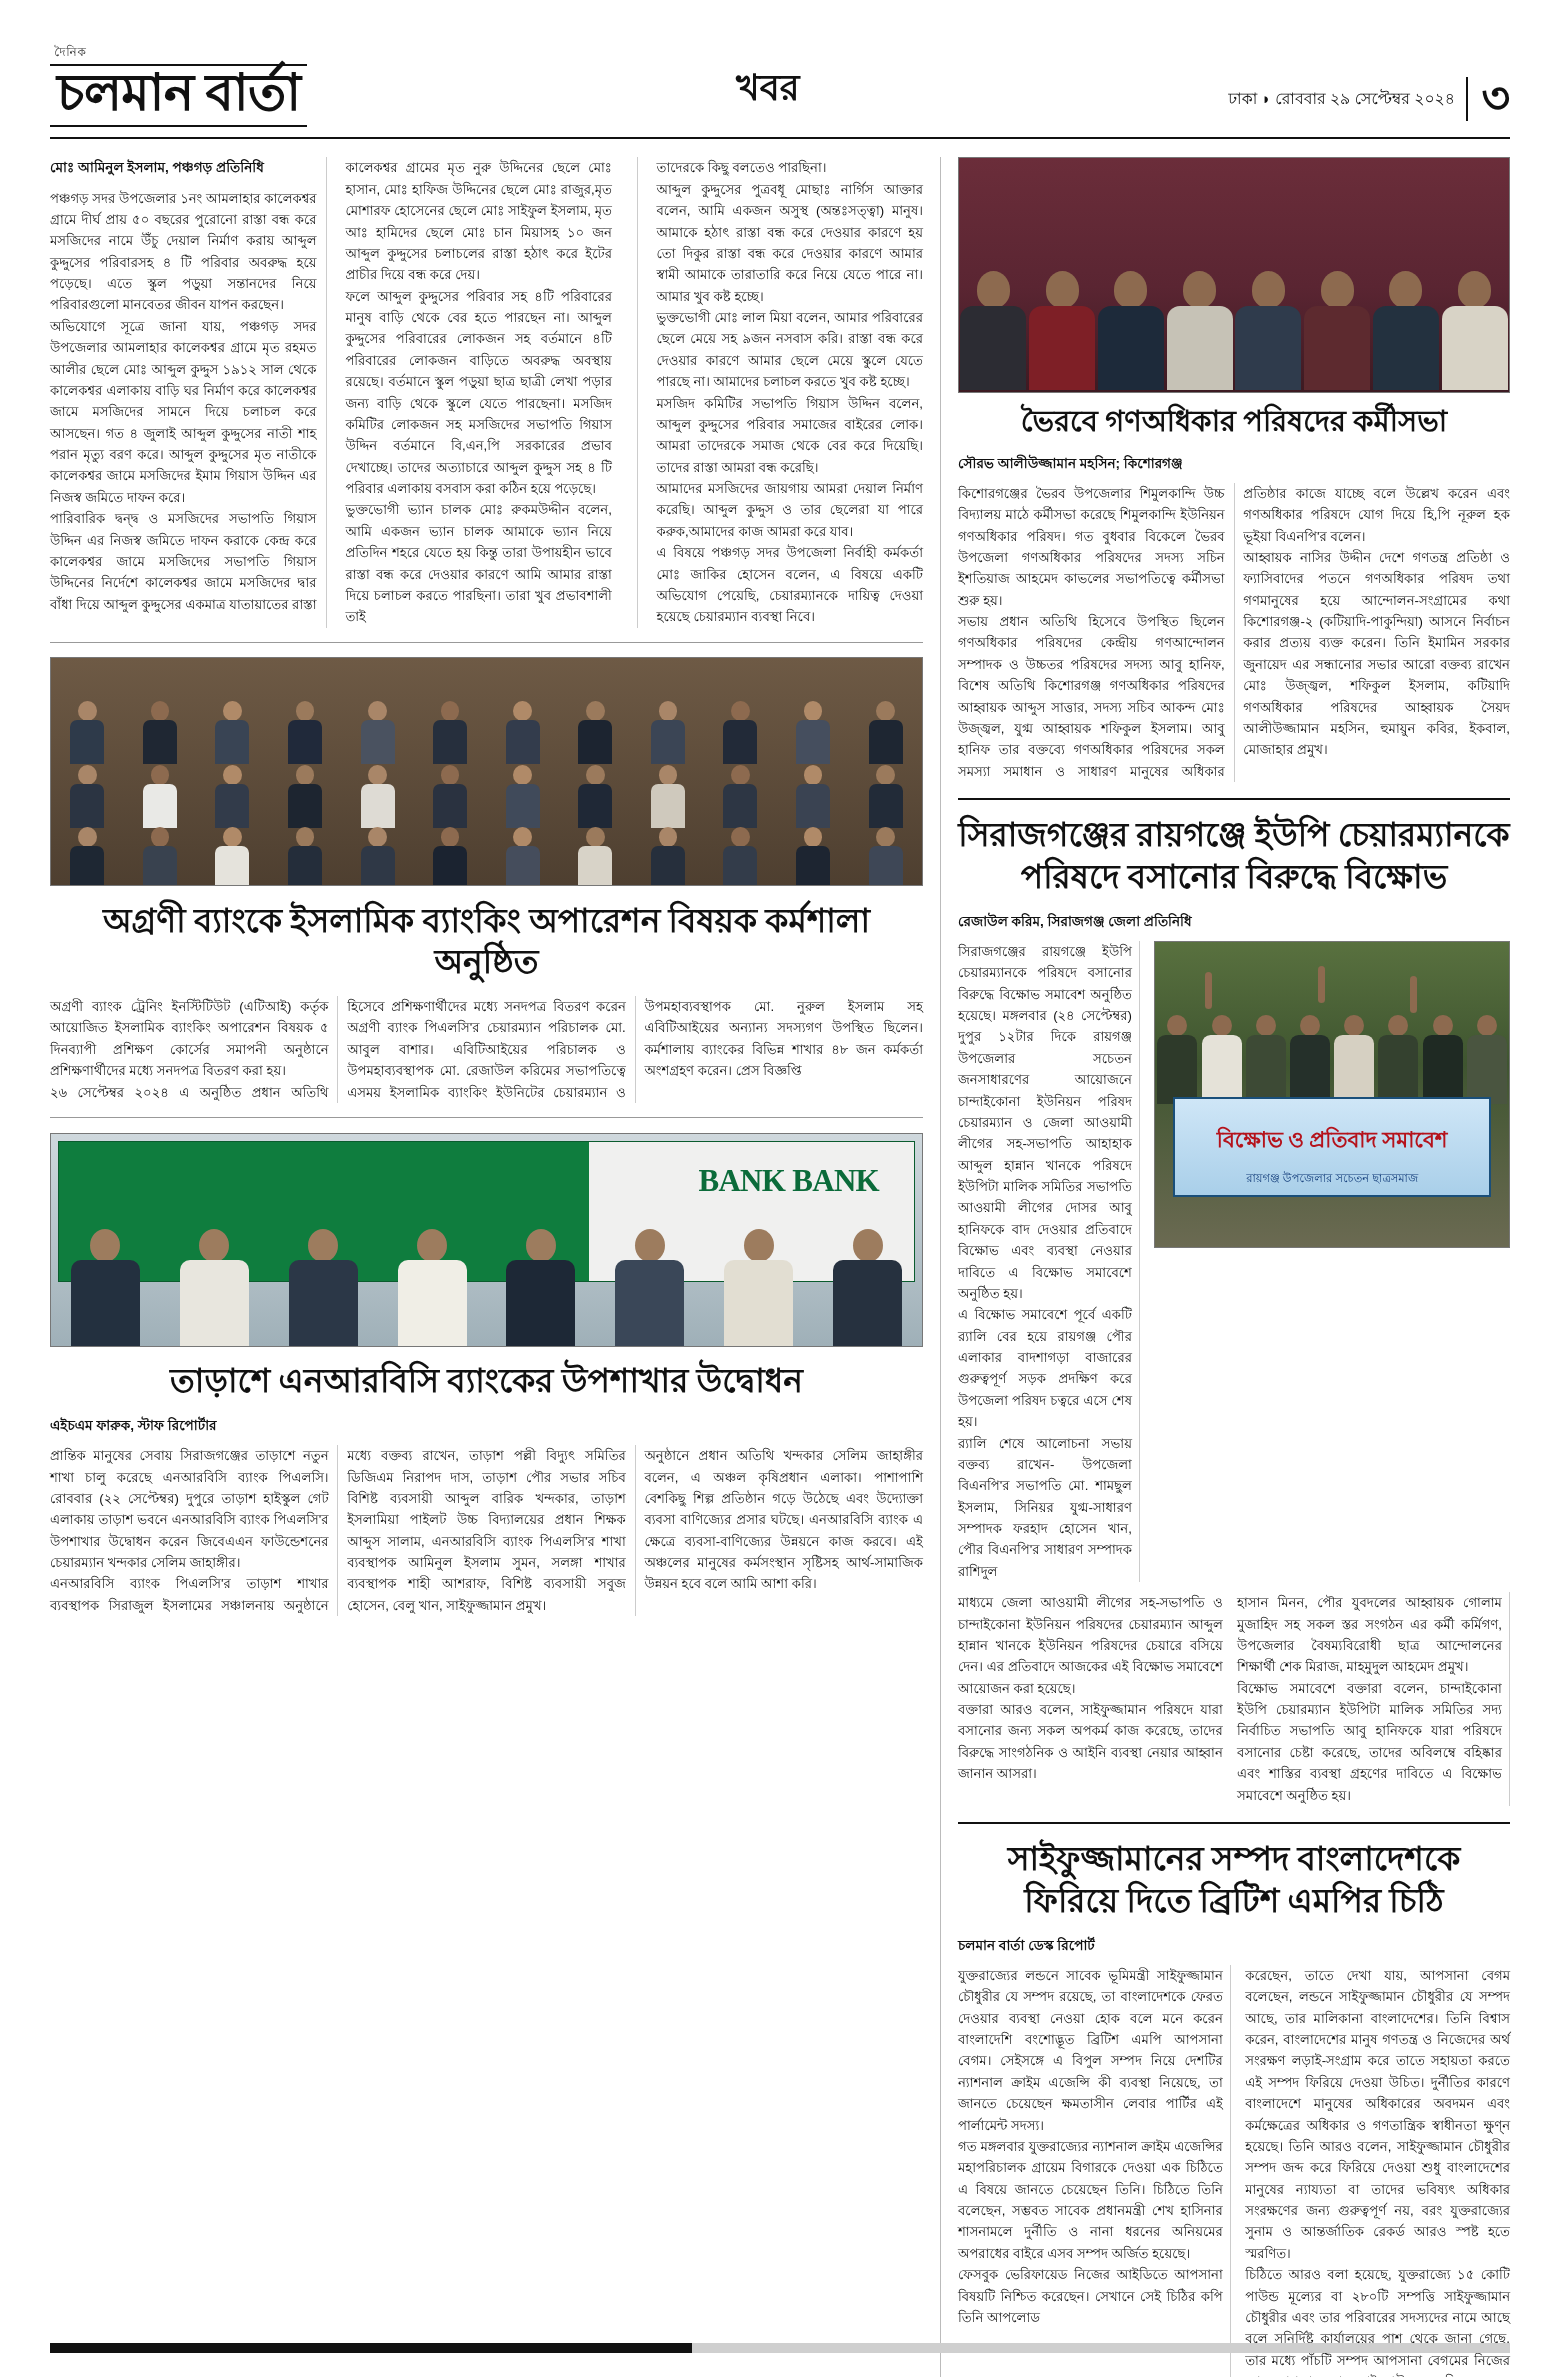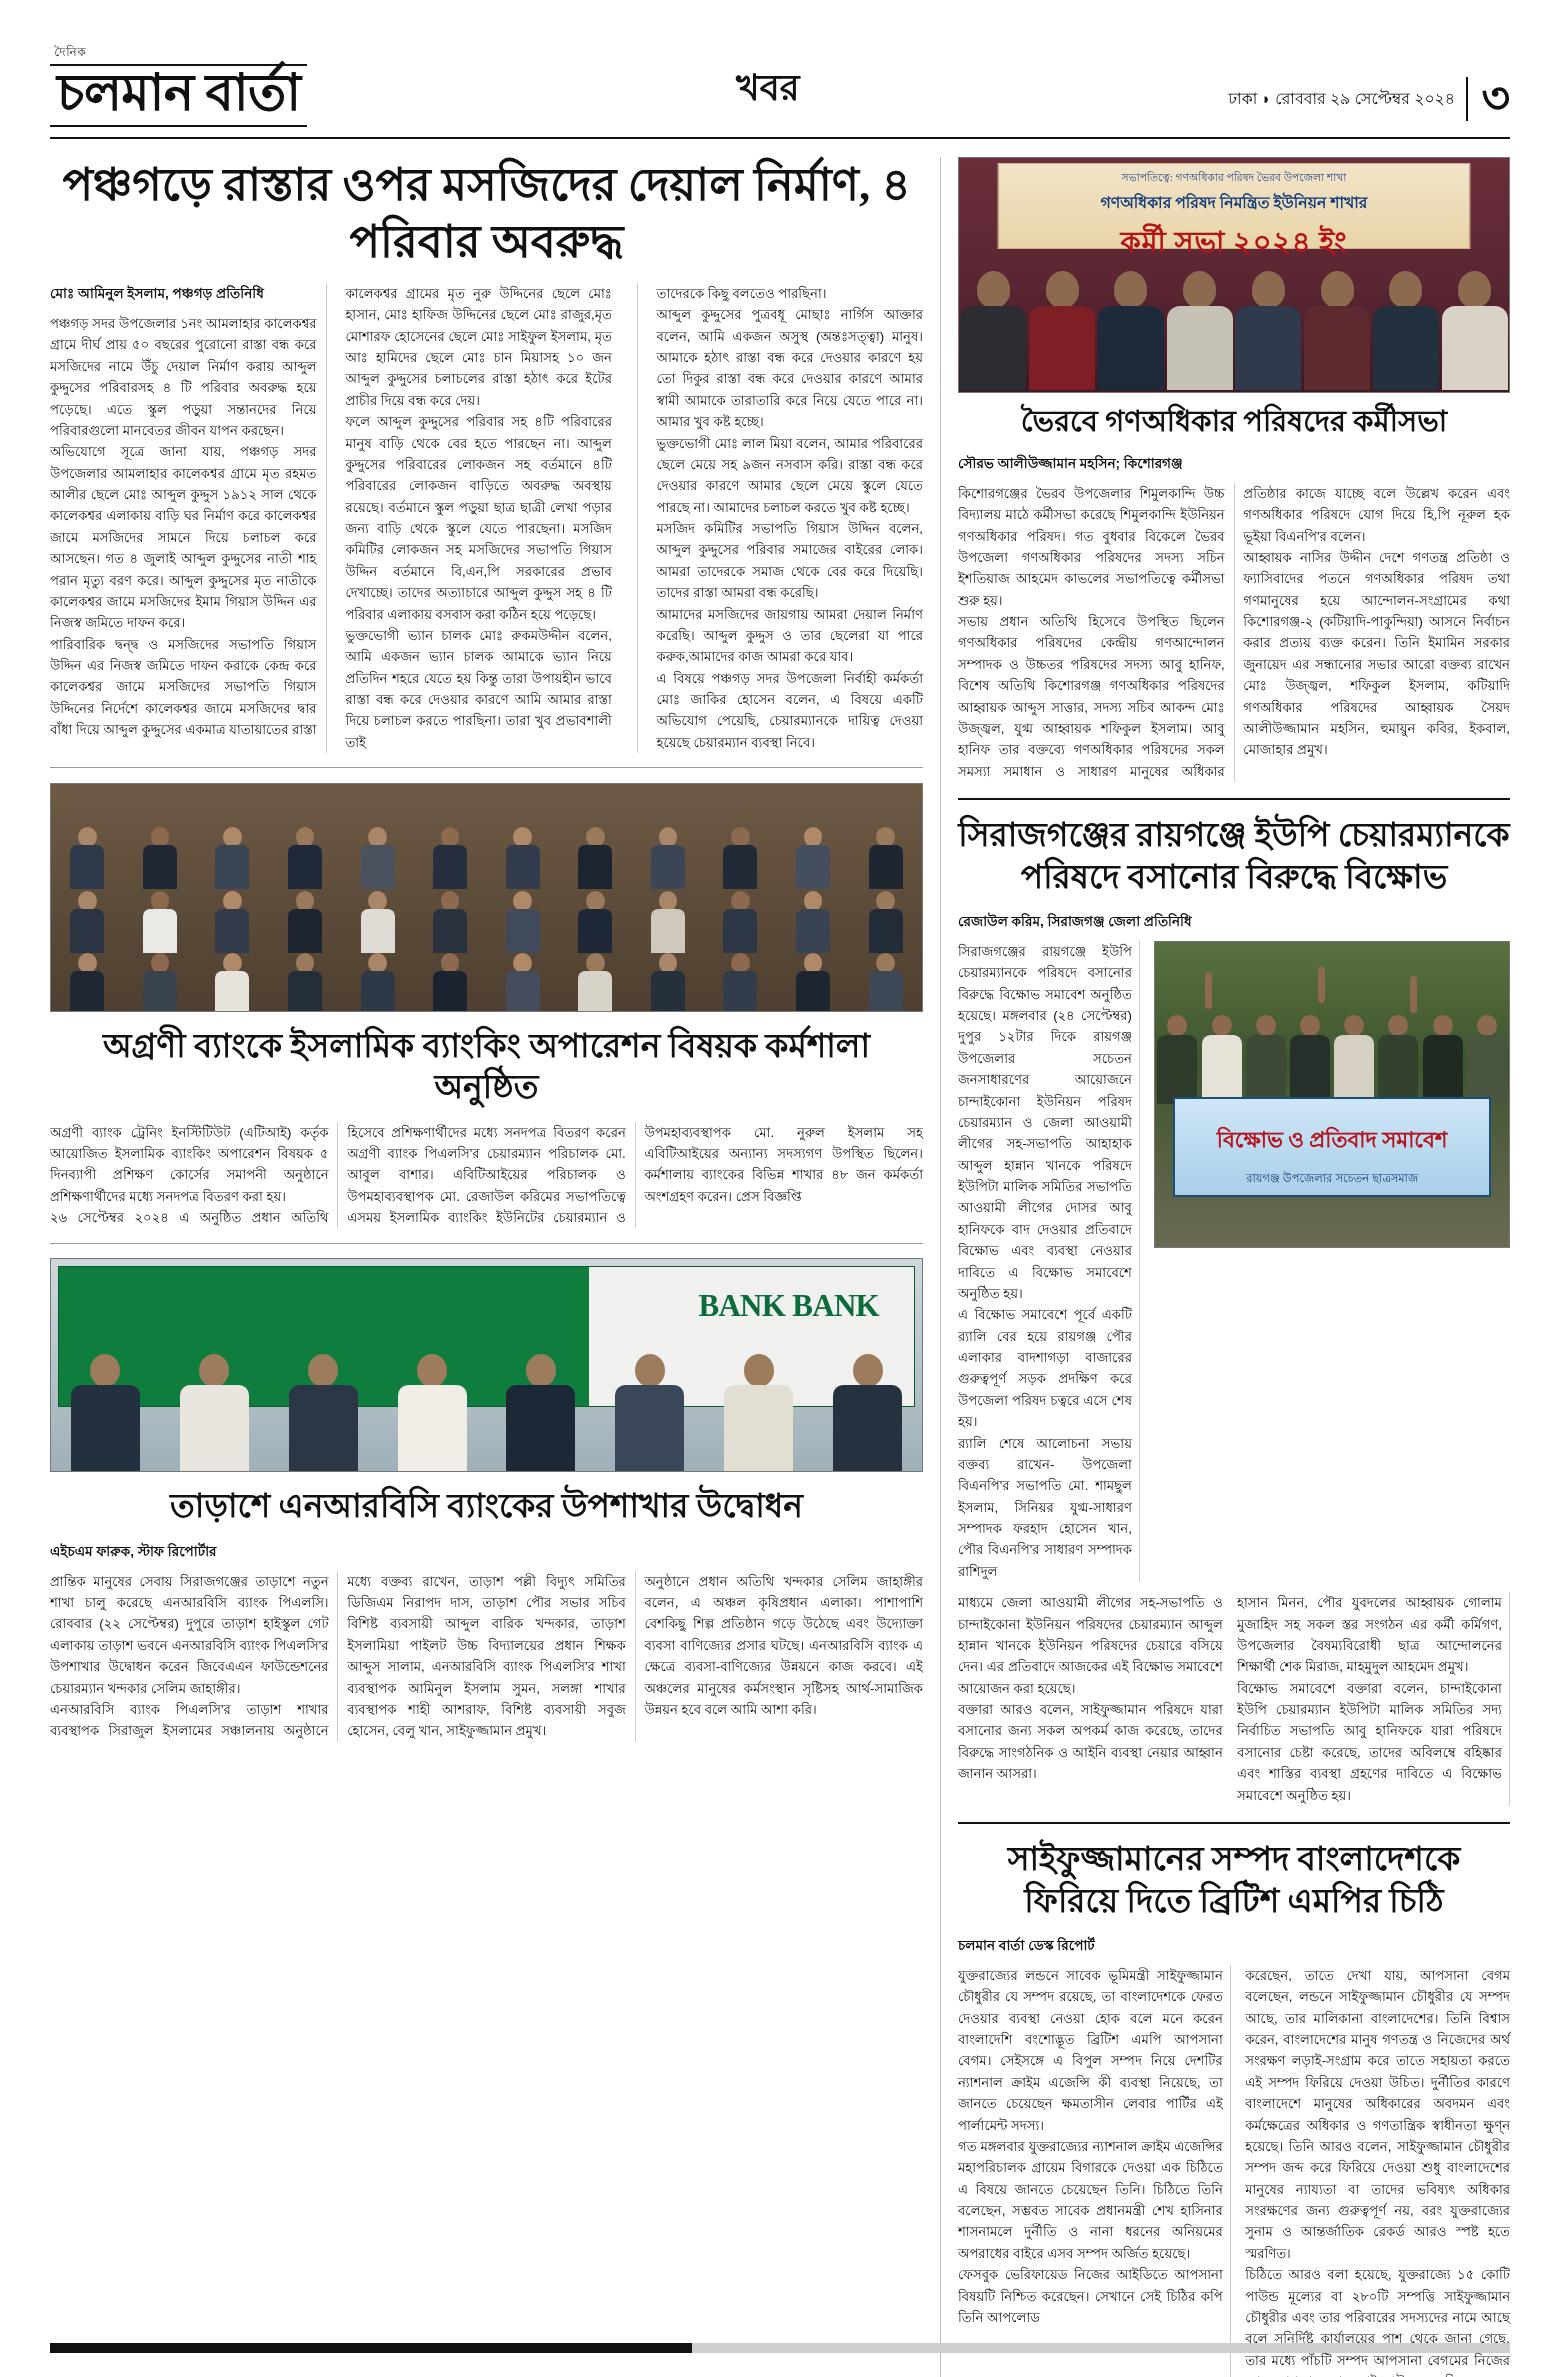--- a/index.html
+++ b/index.html
@@ -211,21 +211,20 @@
     <div class="dateline-wrap">
       <div class="dateline">ঢাকা ◗ রোববার ২৯ সেপ্টেম্বর ২০২৪</div>
       <div class="page-num">৩</div>
     </div>
   </div>
 
   <div class="content">
 
     <div class="col-left">
 
-      <h1 class="headline hl-xl">পঞ্চগড়ে রাস্তার ওপর মসজিদের দেয়াল নির্মাণ, ৪ পরিবার অবরুদ্ধ</h1>
 
       <div style="display:flex; gap:18.6px;">
         <div style="flex:1; border-right:0.7px solid #ccc; padding-right:9.3px;">
           <div class="byline">মোঃ আমিনুল ইসলাম, পঞ্চগড় প্রতিনিধি</div>
           <div class="body-text" style="white-space:pre-line;">পঞ্চগড় সদর উপজেলার ১নং আমলাহার কালেকশ্বর গ্রামে দীর্ঘ প্রায় ৫০ বছরের পুরোনো রাস্তা বন্ধ করে মসজিদের নামে উঁচু দেয়াল নির্মাণ করায় আব্দুল কুদ্দুসের পরিবারসহ ৪ টি পরিবার অবরুদ্ধ হয়ে পড়েছে। এতে স্কুল পড়ুয়া সন্তানদের নিয়ে পরিবারগুলো মানবেতর জীবন যাপন করছেন।
 অভিযোগে সূত্রে জানা যায়, পঞ্চগড় সদর উপজেলার আমলাহার কালেকশ্বর গ্রামে মৃত রহমত আলীর ছেলে মোঃ আব্দুল কুদ্দুস ১৯১২ সাল থেকে কালেকশ্বর এলাকায় বাড়ি ঘর নির্মাণ করে কালেকশ্বর জামে মসজিদের সামনে দিয়ে চলাচল করে আসছেন। গত ৪ জুলাই আব্দুল কুদ্দুসের নাতী শাহ পরান মৃত্যু বরণ করে। আব্দুল কুদ্দুসের মৃত নাতীকে কালেকশ্বর জামে মসজিদের ইমাম গিয়াস উদ্দিন এর নিজস্ব জমিতে দাফন করে।
 পারিবারিক দ্বন্দ্ব ও মসজিদের সভাপতি গিয়াস উদ্দিন এর নিজস্ব জমিতে দাফন করাকে কেন্দ্র করে কালেকশ্বর জামে মসজিদের সভাপতি গিয়াস উদ্দিনের নির্দেশে কালেকশ্বর জামে মসজিদের দ্বার বাঁধা দিয়ে আব্দুল কুদ্দুসের একমাত্র যাতায়াতের রাস্তা</div>
         </div>
         <div style="flex:1; border-right:0.7px solid #ccc; padding-right:25px;">
           <div class="body-text" style="white-space:pre-line;">কালেকশ্বর গ্রামের মৃত নুরু উদ্দিনের ছেলে মোঃ হাসান, মোঃ হাফিজ উদ্দিনের ছেলে মোঃ রাজুর,মৃত মোশারফ হোসেনের ছেলে মোঃ সাইফুল ইসলাম, মৃত আঃ হামিদের ছেলে মোঃ চান মিয়াসহ ১০ জন আব্দুল কুদ্দুসের চলাচলের রাস্তা হঠাৎ করে ইটের প্রাচীর দিয়ে বন্ধ করে দেয়।
@@ -448,25 +447,20 @@
       <div class="byline">এইচএম ফারুক, স্টাফ রিপোর্টার</div>
       <div class="body-text cols3" style="white-space:pre-line;">প্রান্তিক মানুষের সেবায় সিরাজগঞ্জের তাড়াশে নতুন শাখা চালু করেছে এনআরবিসি ব্যাংক পিএলসি। রোববার (২২ সেপ্টেম্বর) দুপুরে তাড়াশ হাইস্কুল গেট এলাকায় তাড়াশ ভবনে এনআরবিসি ব্যাংক পিএলসি'র উপশাখার উদ্বোধন করেন জিবেএএন ফাউন্ডেশনের চেয়ারম্যান খন্দকার সেলিম জাহাঙ্গীর।
 এনআরবিসি ব্যাংক পিএলসি'র তাড়াশ শাখার ব্যবস্থাপক সিরাজুল ইসলামের সঞ্চালনায় অনুষ্ঠানে মধ্যে বক্তব্য রাখেন, তাড়াশ পল্লী বিদ্যুৎ সমিতির ডিজিএম নিরাপদ দাস, তাড়াশ পৌর সভার সচিব বিশিষ্ট ব্যবসায়ী আব্দুল বারিক খন্দকার, তাড়াশ ইসলামিয়া পাইলট উচ্চ বিদ্যালয়ের প্রধান শিক্ষক আব্দুস সালাম, এনআরবিসি ব্যাংক পিএলসি'র শাখা ব্যবস্থাপক আমিনুল ইসলাম সুমন, সলঙ্গা শাখার ব্যবস্থাপক শাহী আশরাফ, বিশিষ্ট ব্যবসায়ী সবুজ হোসেন, বেলু খান, সাইফুজ্জামান প্রমুখ।
 অনুষ্ঠানে প্রধান অতিথি খন্দকার সেলিম জাহাঙ্গীর বলেন, এ অঞ্চল কৃষিপ্রধান এলাকা। পাশাপাশি বেশকিছু শিল্প প্রতিষ্ঠান গড়ে উঠেছে এবং উদ্যোক্তা ব্যবসা বাণিজ্যের প্রসার ঘটছে। এনআরবিসি ব্যাংক এ ক্ষেত্রে ব্যবসা-বাণিজ্যের উন্নয়নে কাজ করবে। এই অঞ্চলের মানুষের কর্মসংস্থান সৃষ্টিসহ আর্থ-সামাজিক উন্নয়ন হবে বলে আমি আশা করি।</div>
 
     </div>
 
     <div class="col-right">
 
       <div class="photo ph1">
-        <div class="banner">
-          <div class="b1">সভাপতিত্বে: গণঅধিকার পরিষদ ভৈরব উপজেলা শাখা</div>
-          <div class="b2">গণঅধিকার পরিষদ নিমন্ত্রিত ইউনিয়ন শাখার</div>
-          <div class="b3">কর্মী সভা ২০২৪ ইং</div>
-        </div>
         <div class="row">
           <div class="person">
               <div class="head"></div>
               <div class="body" style="background:#2c2c33"></div>
             </div>
           <div class="person">
               <div class="head"></div>
               <div class="body" style="background:#7e1f26"></div>
             </div>
           <div class="person">

